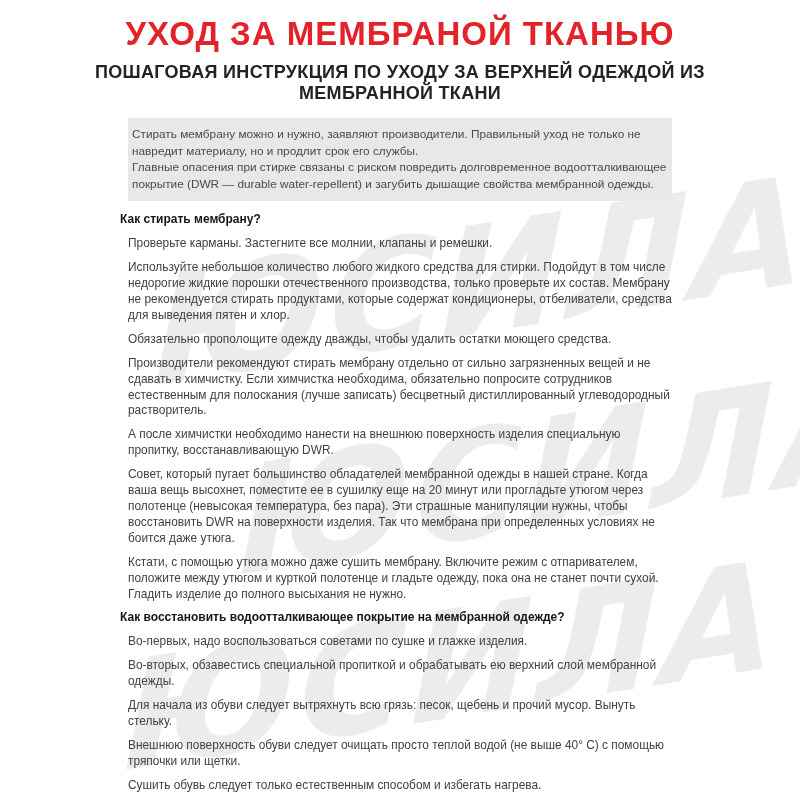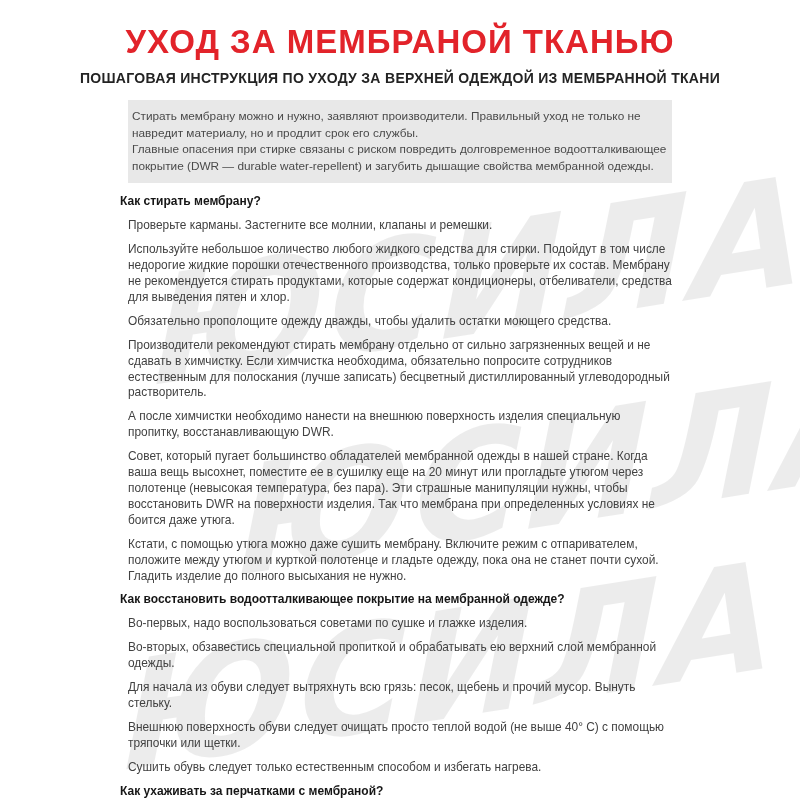--- a/index.html
+++ b/index.html
@@ -22,30 +22,30 @@
     white-space:nowrap;
     transform:rotate(-9deg) skewX(-10deg);
   }
   .wm.wm1{left:150px;top:195px;}
   .wm.wm2{left:235px;top:385px;}
   .wm.wm3{left:120px;top:580px;}
 
   .content{position:relative;z-index:1;padding-top:15px;}
 
   .title{
-    margin:8px auto;width:700px;
+    margin:0 auto;width:700px;
     text-align:center;
     font-size:33px;font-weight:bold;
     letter-spacing:1px;
     color:#e2232a;
   }
   .subtitle{
     margin:9px auto 0;width:700px;
     text-align:center;
-    font-size:14px;font-weight:bold;
+    font-size:18px;font-weight:bold;
     letter-spacing:0.3px;
     color:#232323;
   }
   .intro{
     margin:14px auto 11px;
     width:536px;
     background:#e8e8e8;
     padding:8px 4px 9px;
     color:#4a4a4a;
   }

